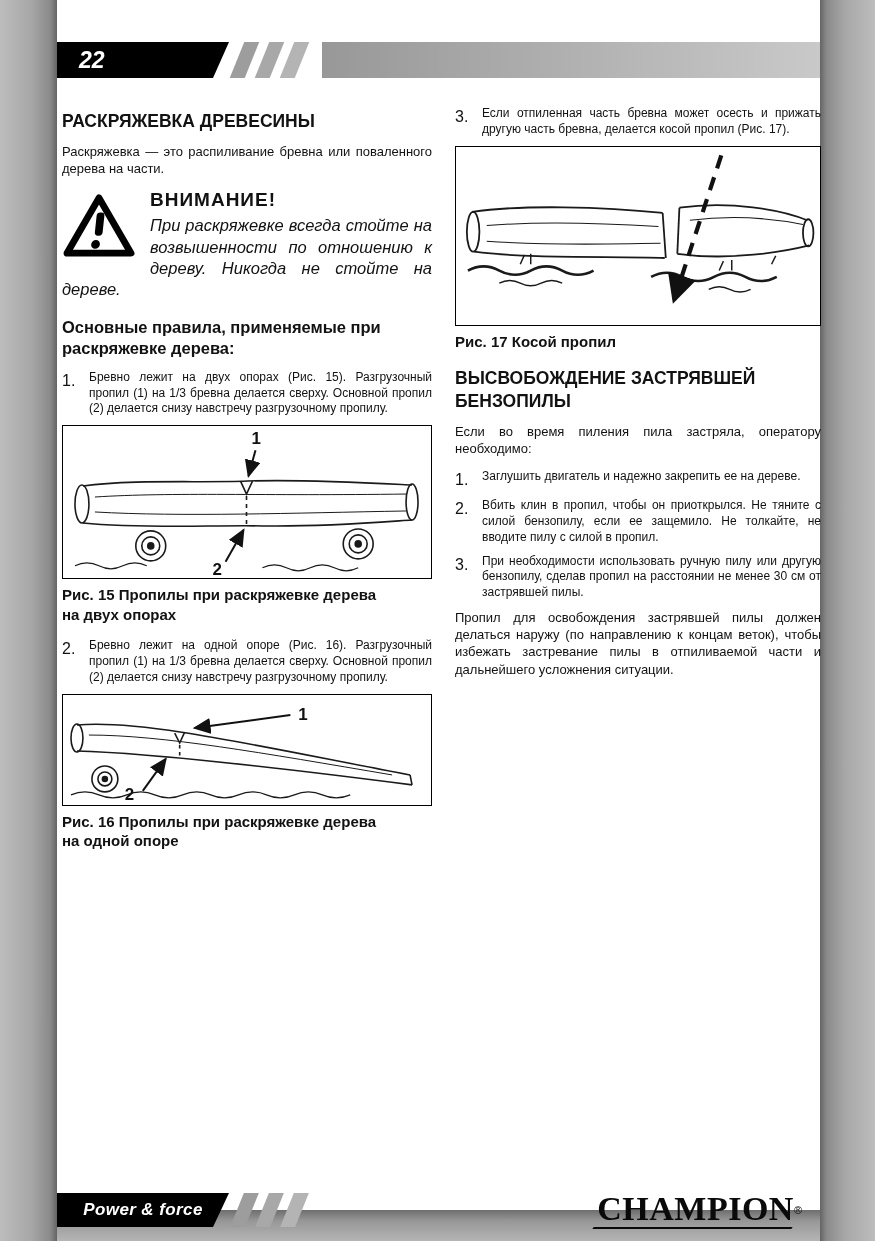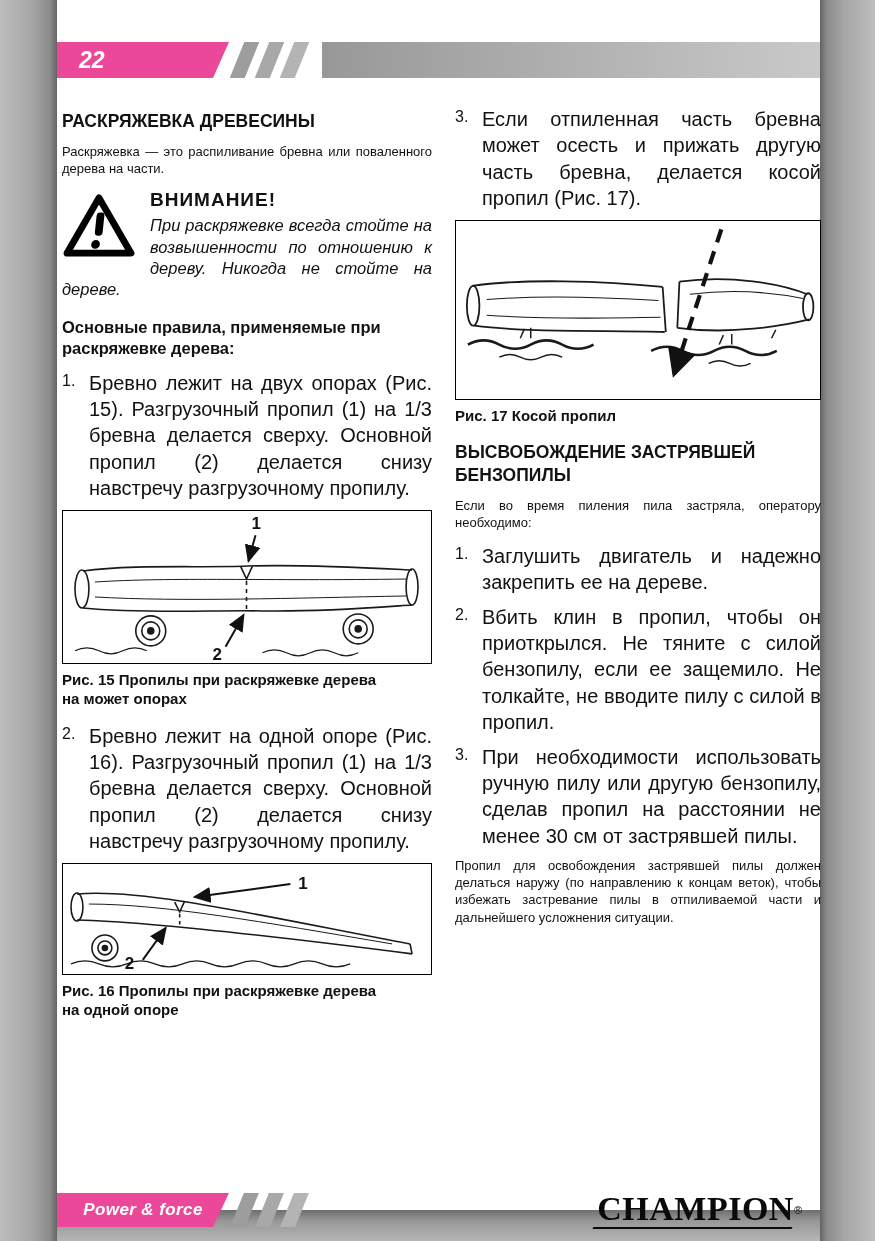--- a/index.html
+++ b/index.html
@@ -14,21 +14,21 @@
     background:linear-gradient(to right,#bdbdbd 0%,#a7a7a7 55%,#8a8a8a 88%,#646464 100%)}
   .edge-right{right:0;top:0;width:55px;height:1241px;
     background:linear-gradient(to left,#bdbdbd 0%,#a7a7a7 55%,#8a8a8a 88%,#646464 100%)}
   .edge-bottom{left:57px;top:1210px;width:763px;height:31px;
     background:linear-gradient(to bottom,#6e6e6e 0%,#979797 35%,#b5b5b5 100%)}
 
   
   .band{position:absolute;left:57px;width:763px;display:flex;align-items:stretch;z-index:2}
   .header-band{top:42px;height:36px}
   .footer-band{top:1193px;height:34px;align-items:center}
-  .black-shape{background:#ec4899;color:#fff;display:flex;align-items:center;
+  .black-shape{background:#000000;color:#fff;display:flex;align-items:center;
     clip-path:polygon(0 0,100% 0,calc(100% - 16px) 100%,0 100%)}
   .pagenum-shape{width:150px;padding-left:22px;font-style:italic;font-weight:bold;font-size:23px}
   .brand-shape{width:172px;height:34px;justify-content:center;
     font-style:italic;font-weight:bold;font-size:17px;letter-spacing:.4px}
   .stripes{display:flex;margin-left:8px;align-self:stretch}
   .stripe{width:15px;margin-right:10px;background:#9d9d9d;transform:skewX(-22deg)}
   .stripe.s2{background:#a8a8a8}.stripe.s3{background:#b4b4b4}
   .header-bar{flex:1;margin-left:10px;background:linear-gradient(to right,#989898,#c9c9c9)}
   .champion-wrap{margin-left:auto;margin-right:14px;position:relative;padding:0 4px 3px 4px}
   .champion{font-family:"Liberation Serif", serif;font-weight:bold;
@@ -41,21 +41,21 @@
   .col{position:absolute;top:106px;z-index:2}
   .col-left{left:62px;width:370px}
   .col-right{left:455px;width:366px}
 
   .h1{font-size:17.5px;font-weight:bold;line-height:1.3;margin:4px 0 10px}
   p.body{font-size:13px;line-height:1.32;text-align:justify;margin:8px 0 12px}
   .rules-heading{font-size:16.5px;font-weight:bold;line-height:1.3;margin:16px 0 10px;clear:left}
 
   .list-item{display:flex;margin:0 0 8px}
   .num{flex:none;width:27px;font-size:16px;line-height:1.32}
-  .itext{flex:1;font-size:20px;line-height:1.32;text-align:justify}
+  .itext{flex:1;font-size:12px;line-height:1.32;text-align:justify}
 
   
   .warning{margin:2px 0 6px;min-height:92px}
   .warn-tri{float:left;width:74px;height:66px;margin:4px 14px 2px 0}
   .warn-title{font-size:19px;font-weight:bold;letter-spacing:1px;margin:2px 0 4px}
   .warn-text{font-style:italic;font-size:16.5px;line-height:1.3;text-align:justify;margin:0}
 
   
   .figbox{border:1.5px solid #000;background:#fff;margin:4px 0 6px}
   .figbox svg{display:block}
@@ -132,21 +132,21 @@
       <g stroke="#111" stroke-width="2">
         <line x1="193" y1="24" x2="186" y2="50" marker-end="url(#a15)"></line>
         <line x1="163" y1="136" x2="181" y2="104" marker-end="url(#a15)"></line>
       </g>
       <text x="189" y="18" font-size="17" font-weight="bold" fill="#111">1</text>
       <text x="150" y="149" font-size="17" font-weight="bold" fill="#111">2</text>
     </svg>
   </div>
   <div class="cap">
     <span class="cap-line">Рис. 15 Пропилы при раскряжевке дерева</span>
-    <span class="cap-line">на может опорах</span>
+    <span class="cap-line">на двух опорах</span>
   </div>
 
   <div class="list-item">
     <span class="num">2.</span>
     <span class="itext">Бревно лежит на одной опоре (Рис. 16). Разгрузочный пропил (1) на 1/3 бревна делается сверху. Основной пропил (2) делается снизу навстречу разгрузочному пропилу.</span>
   </div>
 
   <div class="figbox">
     <svg viewBox="0 0 368 110" width="367" height="110">
       <defs>

